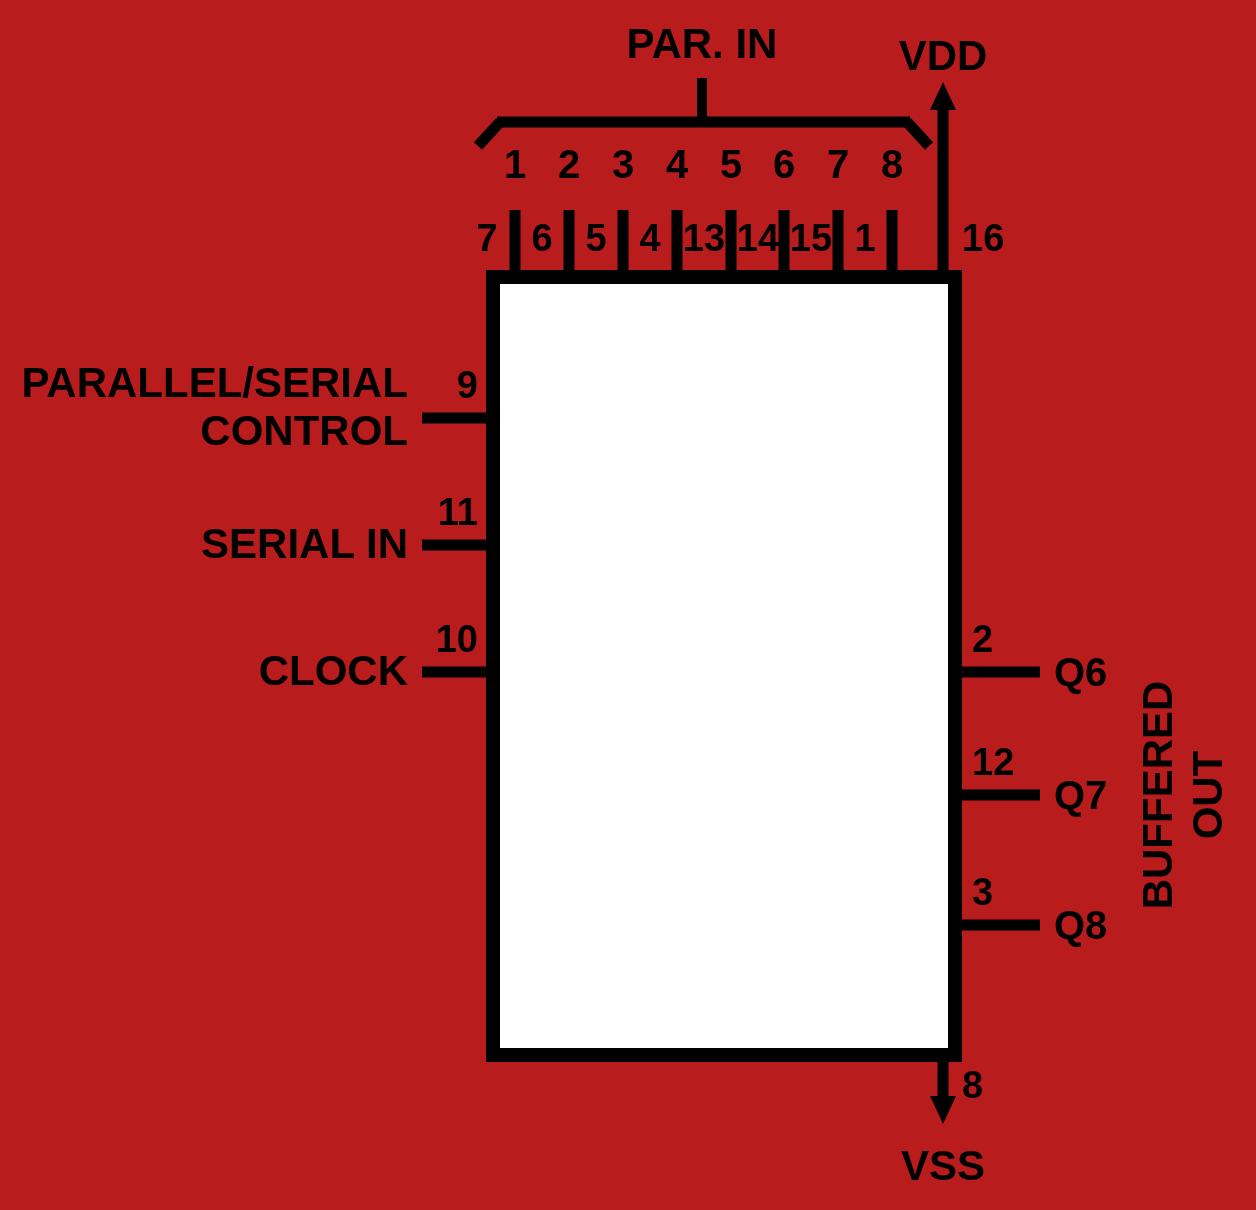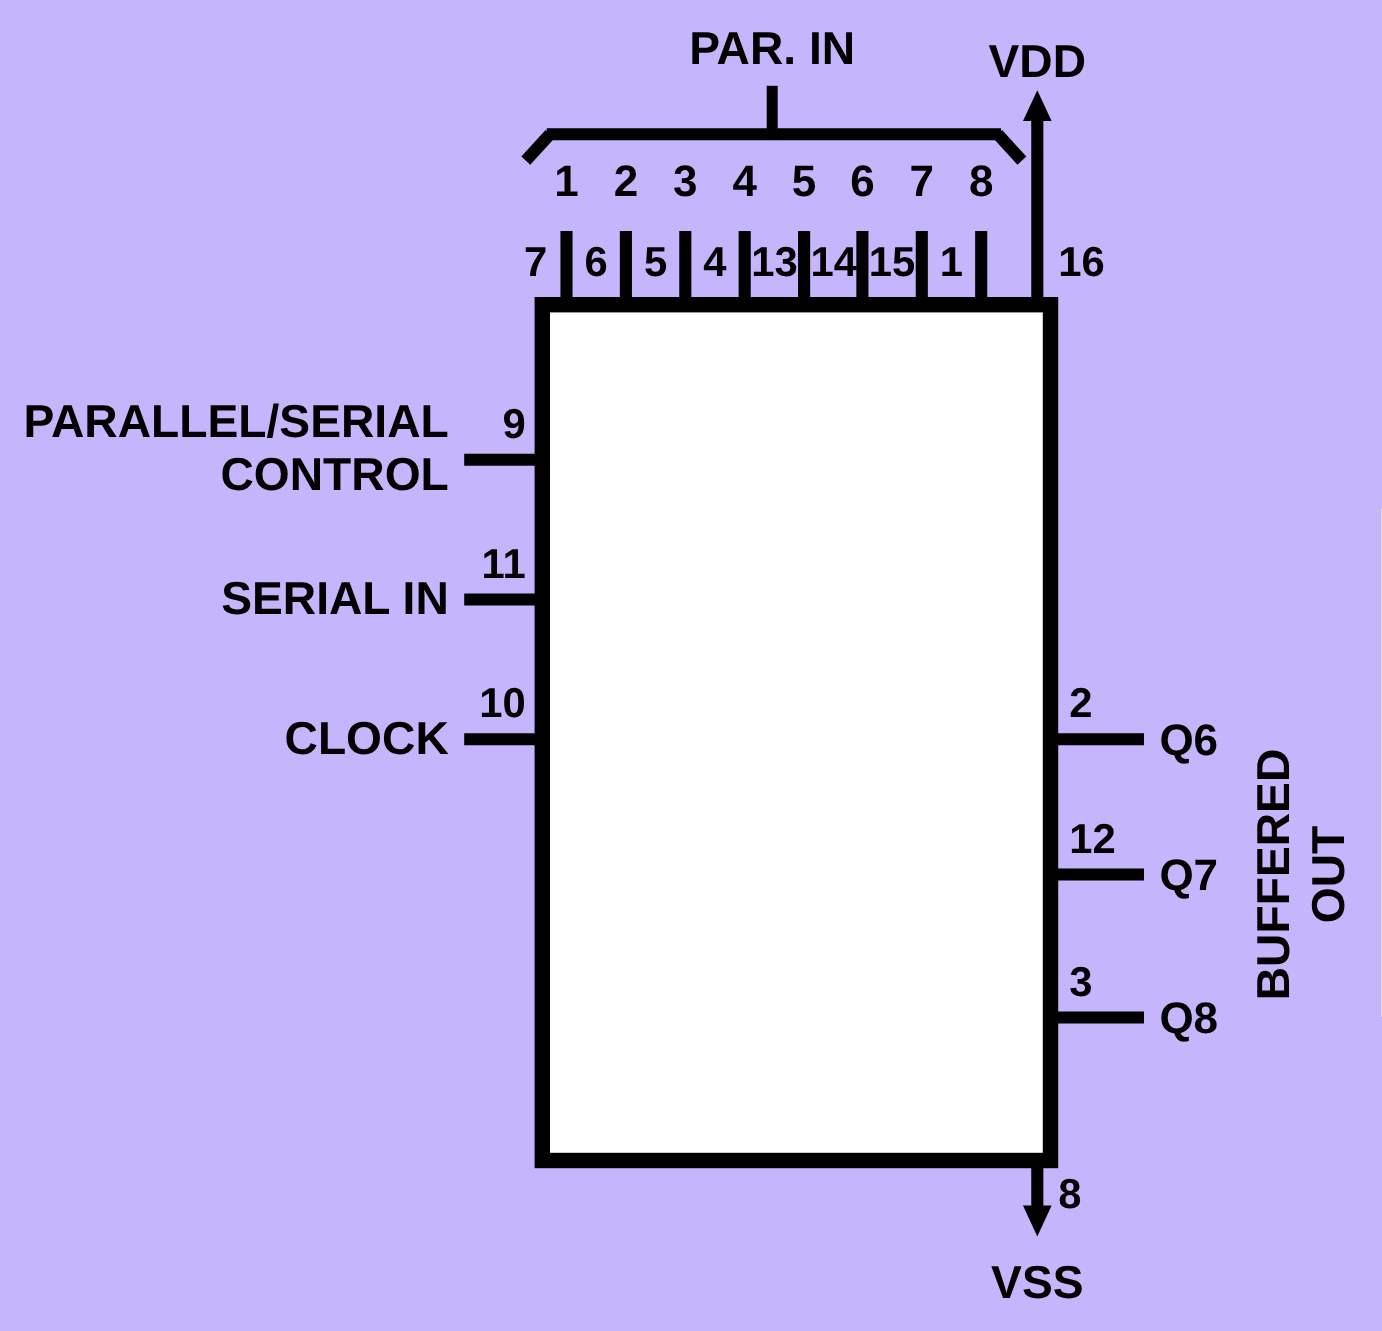--- a/index.html
+++ b/index.html
@@ -4,21 +4,21 @@
 <style>
   html, body {
     margin: 0;
     padding: 0;
     background: #ffffff;
   }
   #root {
     position: relative;
     width: 1256px;
     height: 1210px;
-    background: #c4b5fd;
+    background: #b91c1c;
     overflow: hidden;
     font-family: "Liberation Sans", sans-serif;
   }
   svg.diagram {
     position: absolute;
     left: 0;
     top: 0;
     width: 1256px;
     height: 1210px;
   }

